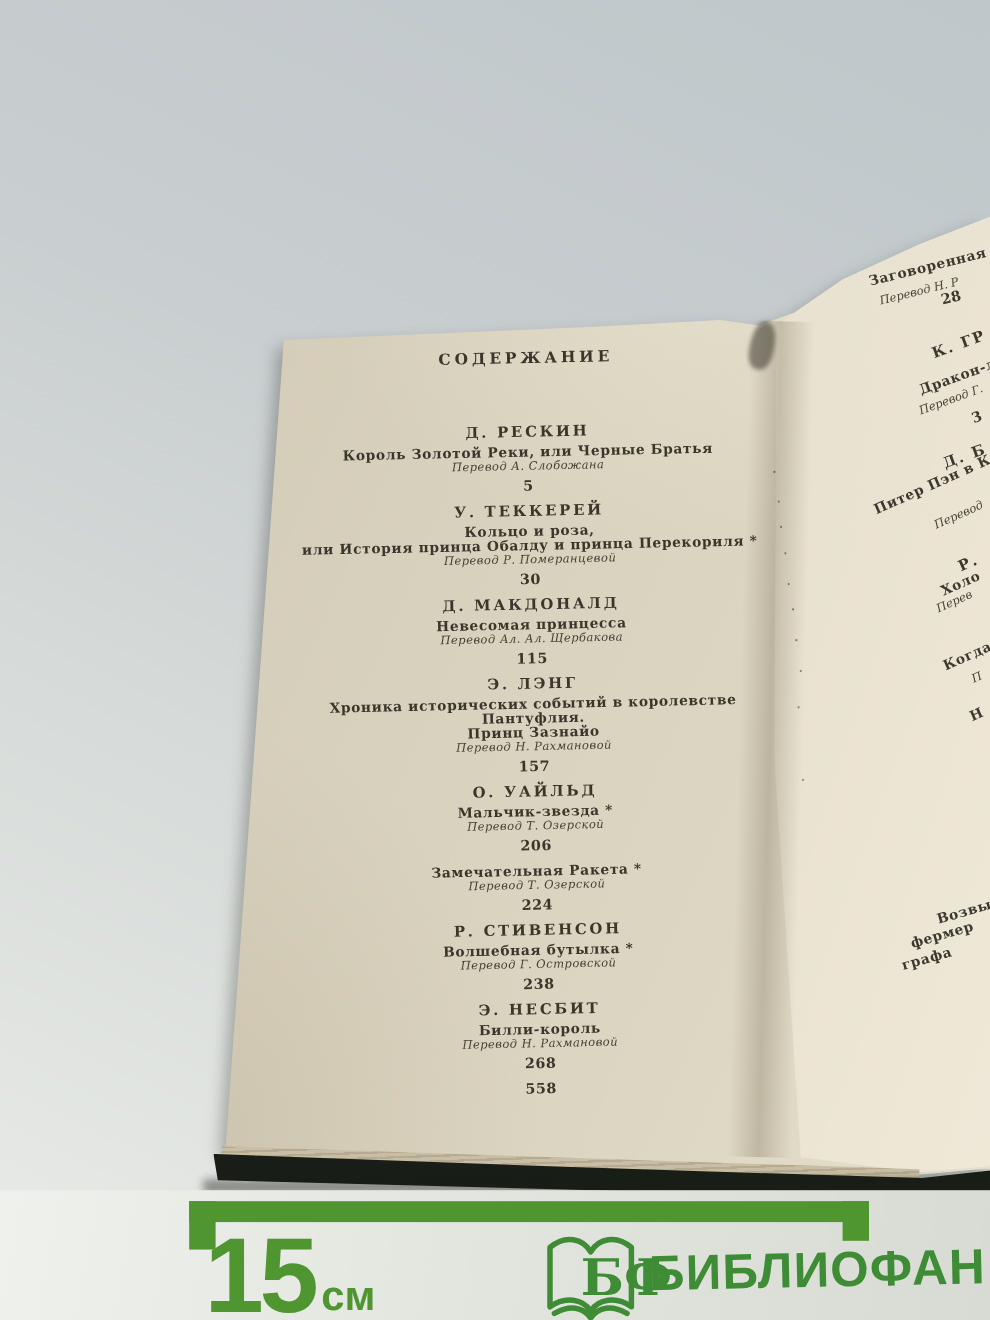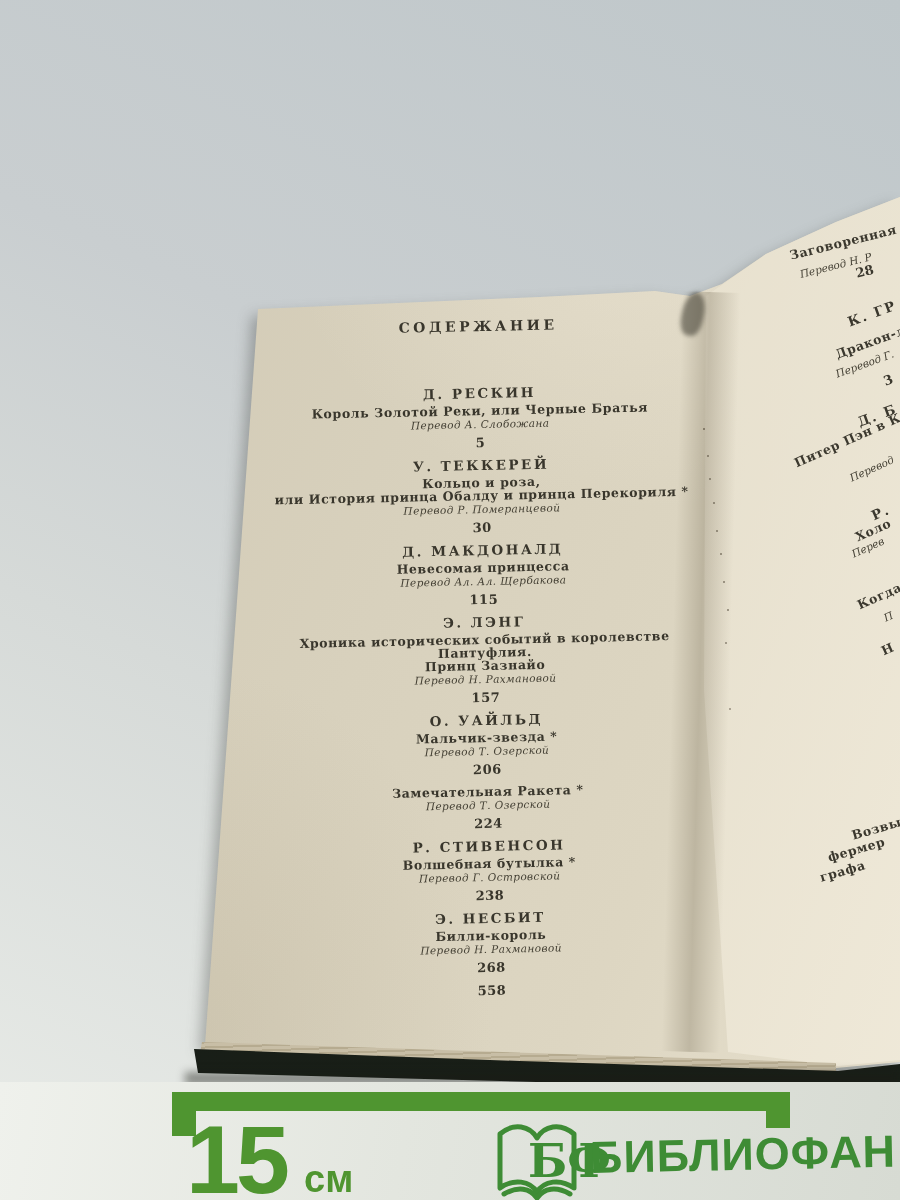--- a/index.html
+++ b/index.html
@@ -181,21 +181,21 @@
   <span class="frag f-t r24" style="left:882px;top:644px;">Н</span>
   <span class="frag f-t r16" style="left:852px;top:828px;">Возвы</span>
   <span class="frag f-t r16" style="left:828px;top:850px;">фермер</span>
   <span class="frag f-t r16" style="left:820px;top:870px;">графа</span>
 
   <div class="ruler-strip">
     <div class="ruler-bar" style="position:absolute;left:172px;top:10px;width:618px;height:19px;"></div>
     <div style="position:absolute;left:172px;top:10px;width:24px;height:44px;background:#4f9530;"></div>
     <div style="position:absolute;left:766px;top:10px;width:24px;height:36px;background:#4f9530;"></div>
     <div style="position:absolute;left:186px;top:32px;font-family:'Liberation Sans',sans-serif;font-weight:bold;font-size:97px;line-height:.95;color:#4f9530;letter-spacing:-4px;">15</div>
-    <div style="position:absolute;left:304px;top:76px;font-family:'Liberation Sans',sans-serif;font-weight:bold;font-size:38px;color:#4f9530;">см</div>
+    <div style="position:absolute;left:292px;top:76px;font-family:'Liberation Sans',sans-serif;font-weight:bold;font-size:38px;color:#4f9530;">см</div>
 
     <div class="logo" style="position:absolute;left:494px;top:36px;width:86px;height:92px;">
       <svg width="86" height="92" viewBox="0 0 86 92">
         <path d="M6 16 C20 4 36 8 43 20 C50 8 66 4 80 16 L80 70 C66 60 50 63 43 74 C36 63 20 60 6 70 Z" fill="none" stroke="#3e8c35" stroke-width="5" stroke-linejoin="round"></path>
         <path d="M10 76 C24 68 36 70 43 80 C50 70 62 68 76 76" fill="none" stroke="#3e8c35" stroke-width="5" stroke-linecap="round"></path>
       </svg>
       <div class="logo-initials" style="position:absolute;left:8px;top:20px;width:70px;text-align:center;font-family:'DejaVu Serif',serif;font-weight:bold;font-size:46px;line-height:1;color:#3e8c35;">БФ</div>
     </div>
 
     <div style="position:absolute;left:590px;top:50px;font-family:'Liberation Sans',sans-serif;font-weight:bold;font-size:45px;color:#3e8c35;letter-spacing:1px;transform:rotate(-1.2deg);transform-origin:left center;">БИБЛИОФАН</div>

